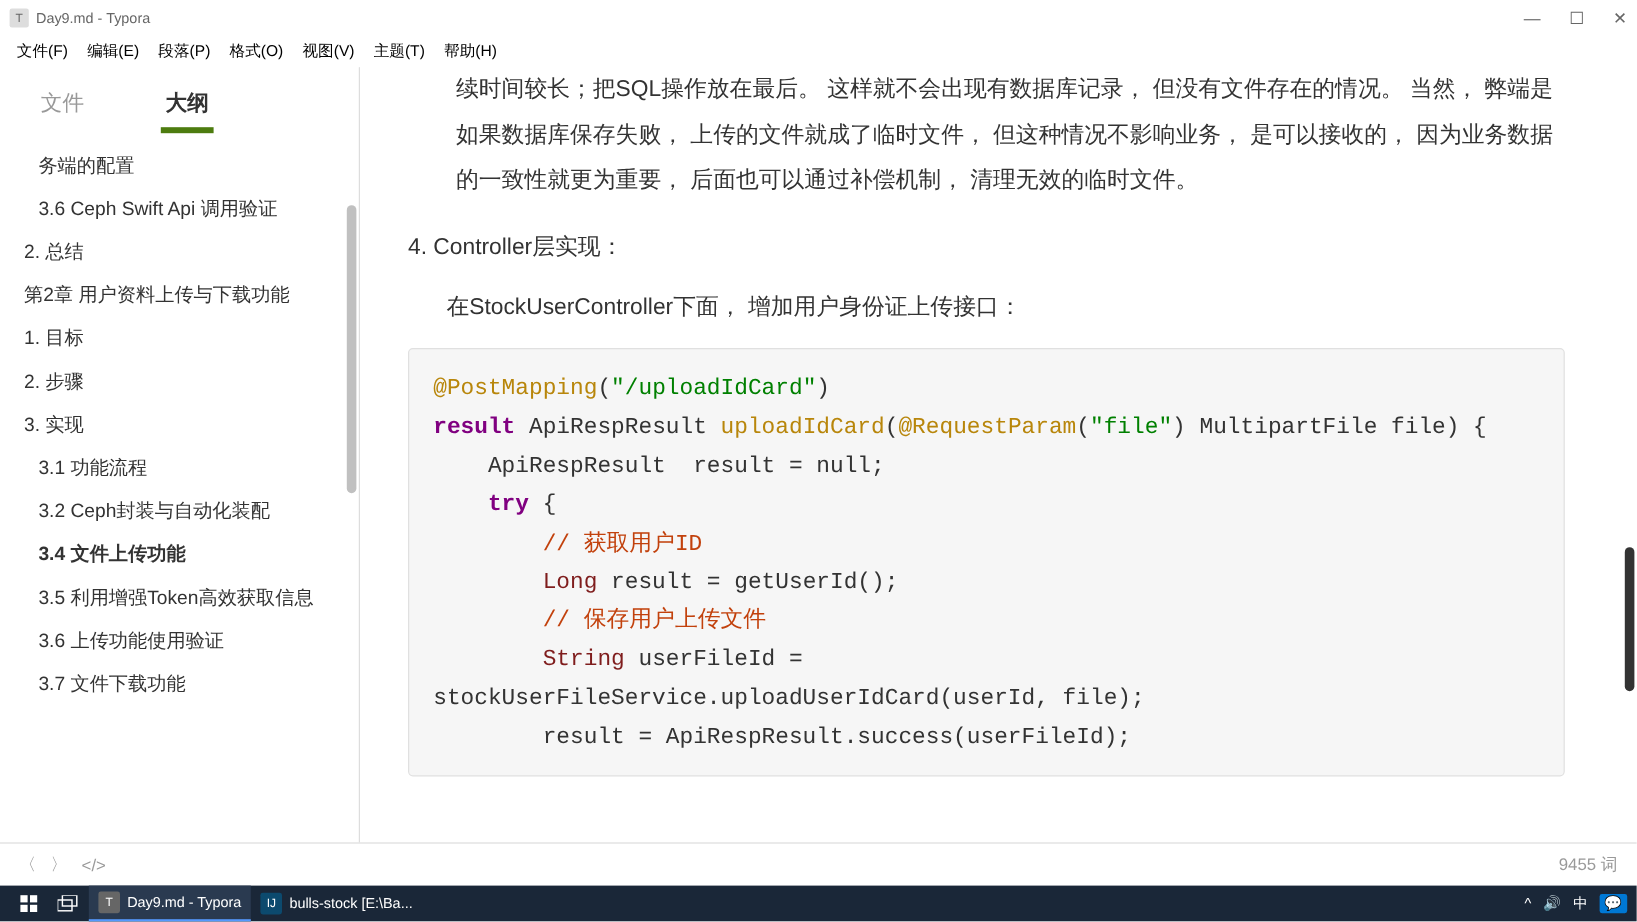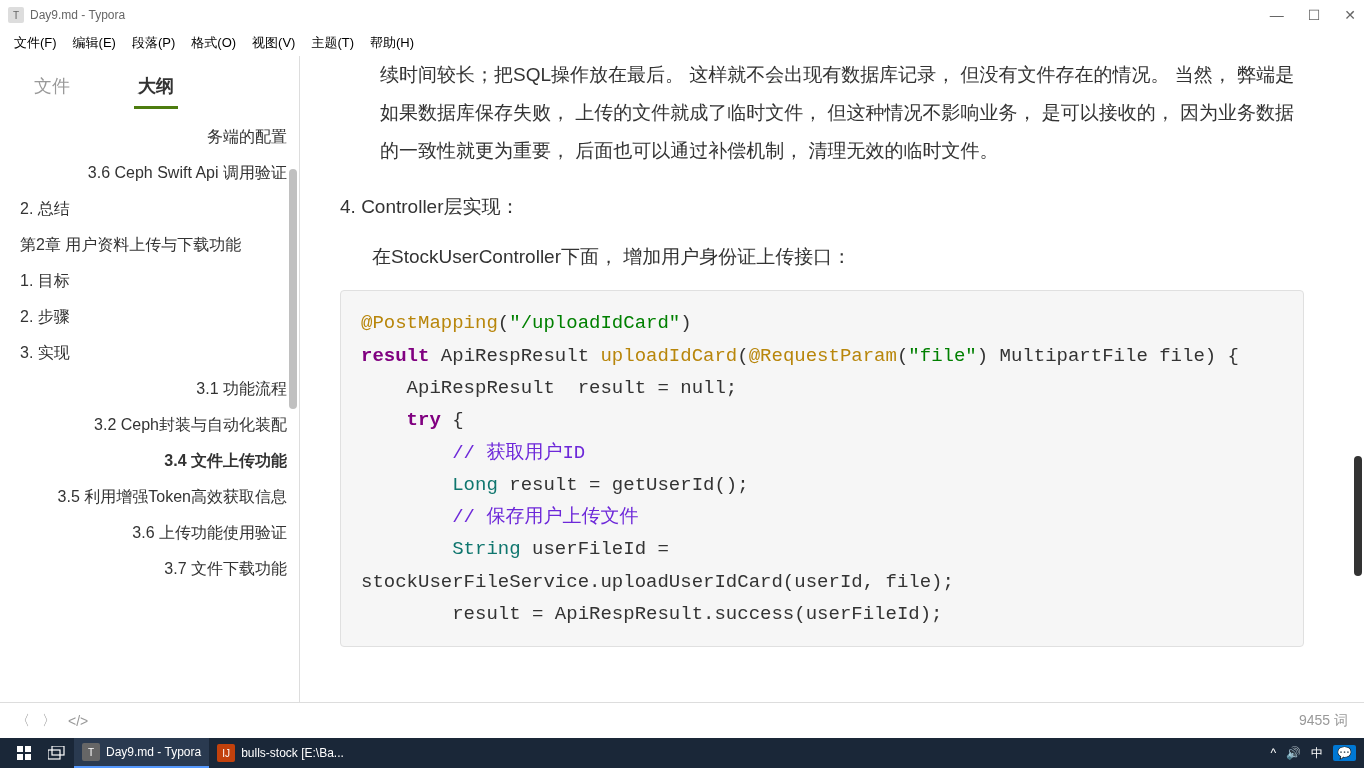--- a/index.html
+++ b/index.html
@@ -7,40 +7,40 @@
 .titlebar { height: 30px; background: #fff; display: flex; align-items: center; padding: 0 8px; font-size: 12px; color: #666; }
 .titlebar .app-icon { width: 16px; height: 16px; margin-right: 6px; background: #ddd; border-radius: 2px; display: flex; align-items: center; justify-content: center; font-size: 10px; }
 .titlebar .win-controls { margin-left: auto; display: flex; gap: 24px; font-size: 14px; color: #666; }
 .titlebar .win-controls span { cursor: pointer; }
 .menubar { height: 26px; display: flex; align-items: center; padding: 0 6px; font-size: 13px; color: #000000; }
 .menubar .menu-item { padding: 2px 8px; cursor: pointer; }
 .main { display: flex; height: calc(100% - 30px - 26px - 36px - 30px); }
 .sidebar { width: 300px; border-right: 1px solid #ddd; display: flex; flex-direction: column; }
 .sidebar-tabs { display: flex; padding: 10px 30px 0; gap: 60px; font-size: 18px; color: #999; }
 .sidebar-tabs .tab { padding: 8px 4px; cursor: pointer; }
-.sidebar-tabs .tab.active { color: #333; font-weight: bold; border-bottom: 3px solid #4d7c0f; }
+.sidebar-tabs .tab.active { color: #333; font-weight: bold; border-bottom: 5px solid #4d7c0f; }
 .outline { flex: 1; overflow-y: auto; padding: 10px 0; position: relative; }
 .outline-item { padding: 6px 12px 6px 20px; font-size: 16px; color: #333; cursor: pointer; line-height: 1.5; }
 .outline-item.indent1 { }
-.outline-item.indent2 { padding-left: 32px; text-align: right; }
+.outline-item.indent2 { padding-left: 32px; }
 .outline-item.active { font-weight: bold; }
 .outline-scrollbar { position: absolute; right: 2px; top: 60px; width: 8px; height: 240px; background: #c0c0c0; border-radius: 4px; }
 .content { flex: 1; overflow-y: auto; padding: 0 60px 20px 40px; position: relative; }
 .content-scrollbar { position: absolute; right: 2px; top: 400px; width: 8px; height: 120px; background: #333; border-radius: 4px; }
 .paragraph { font-size: 19px; line-height: 2; color: #333; margin-bottom: 20px; padding-left: 40px; }
 .numbered-item { font-size: 19px; line-height: 1.8; margin-bottom: 16px; }
 .numbered-item .num { display: inline-block; }
 .sub-para { font-size: 19px; line-height: 1.8; margin: 16px 0 16px 32px; }
 .codeblock { background: #f6f6f6; border: 1px solid #e0e0e0; border-radius: 4px; padding: 16px 20px; margin: 16px 0 16px 0; font-family: Consolas, "Courier New", monospace; font-size: 19px; line-height: 1.7; white-space: pre; overflow-x: auto; }
 .c-anno { color: #b8860b; }
 .c-str { color: #008000; }
 .c-kw { color: #800080; font-weight: bold; }
-.c-type { color: #0f766e; }
+.c-type { color: #7f1d1d; }
 .c-method { color: #b8860b; }
-.c-comment { color: #6d28d9; }
+.c-comment { color: #c2410c; }
 .statusbar { height: 36px; border-top: 1px solid #ddd; display: flex; align-items: center; padding: 0 16px; font-size: 14px; color: #999; }
 .statusbar .nav-icons { display: flex; gap: 12px; align-items: center; }
 .statusbar .word-count { margin-left: auto; }
 .taskbar { height: 30px; background: #1a2738; display: flex; align-items: center; padding: 0 8px; color: #fff; font-size: 12px; position: absolute; bottom: 0; left: 0; right: 0; }
 .taskbar-item { display: flex; align-items: center; gap: 6px; padding: 4px 8px; cursor: pointer; height: 100%; }
 .taskbar-item.active { background: #2a3a50; border-bottom: 2px solid #5599ff; }
 .taskbar-item .tb-icon { width: 18px; height: 18px; background: #666; border-radius: 2px; display: flex; align-items: center; justify-content: center; font-size: 10px; }
 .taskbar-tray { margin-left: auto; display: flex; gap: 10px; align-items: center; }
 </style>
 </head>
@@ -136,21 +136,21 @@
       <svg width="18" height="14" viewBox="0 0 18 14">
         <rect x="0" y="4" width="12" height="9" fill="none" stroke="#fff" stroke-width="1.2"></rect>
         <rect x="4" y="0" width="12" height="9" fill="none" stroke="#fff" stroke-width="1.2"></rect>
       </svg>
     </div>
   <div class="taskbar-item active">
     <span class="tb-icon">T</span>
     <span>Day9.md - Typora</span>
   </div>
   <div class="taskbar-item">
-    <span class="tb-icon" style="background:#c2410c">IJ</span>
+    <span class="tb-icon" style="background:#0c4a6e">IJ</span>
     <span>bulls-stock [E:\Ba...</span>
   </div>
   <div class="taskbar-tray">
     <span>^</span>
     <span>🔊</span>
     <span>中</span>
     <span style="background:#0078d4;border-radius:2px;padding:1px 4px;">💬</span>
   </div>
 </div>
 

